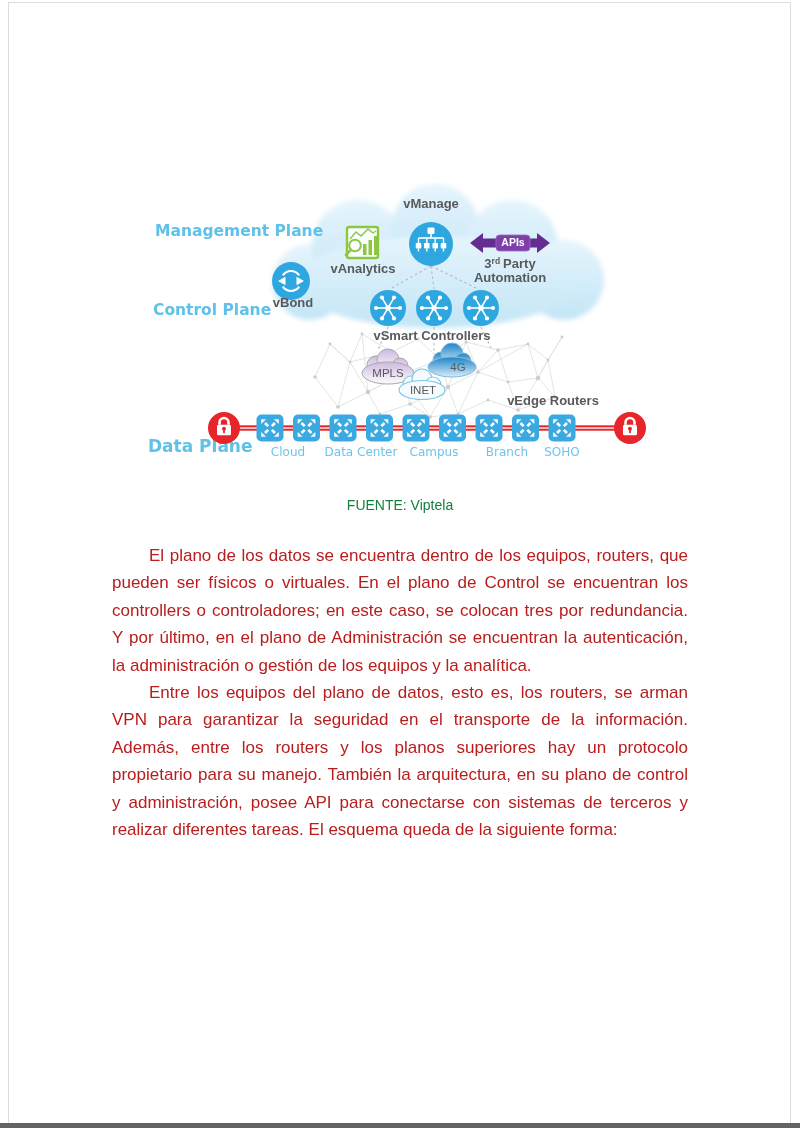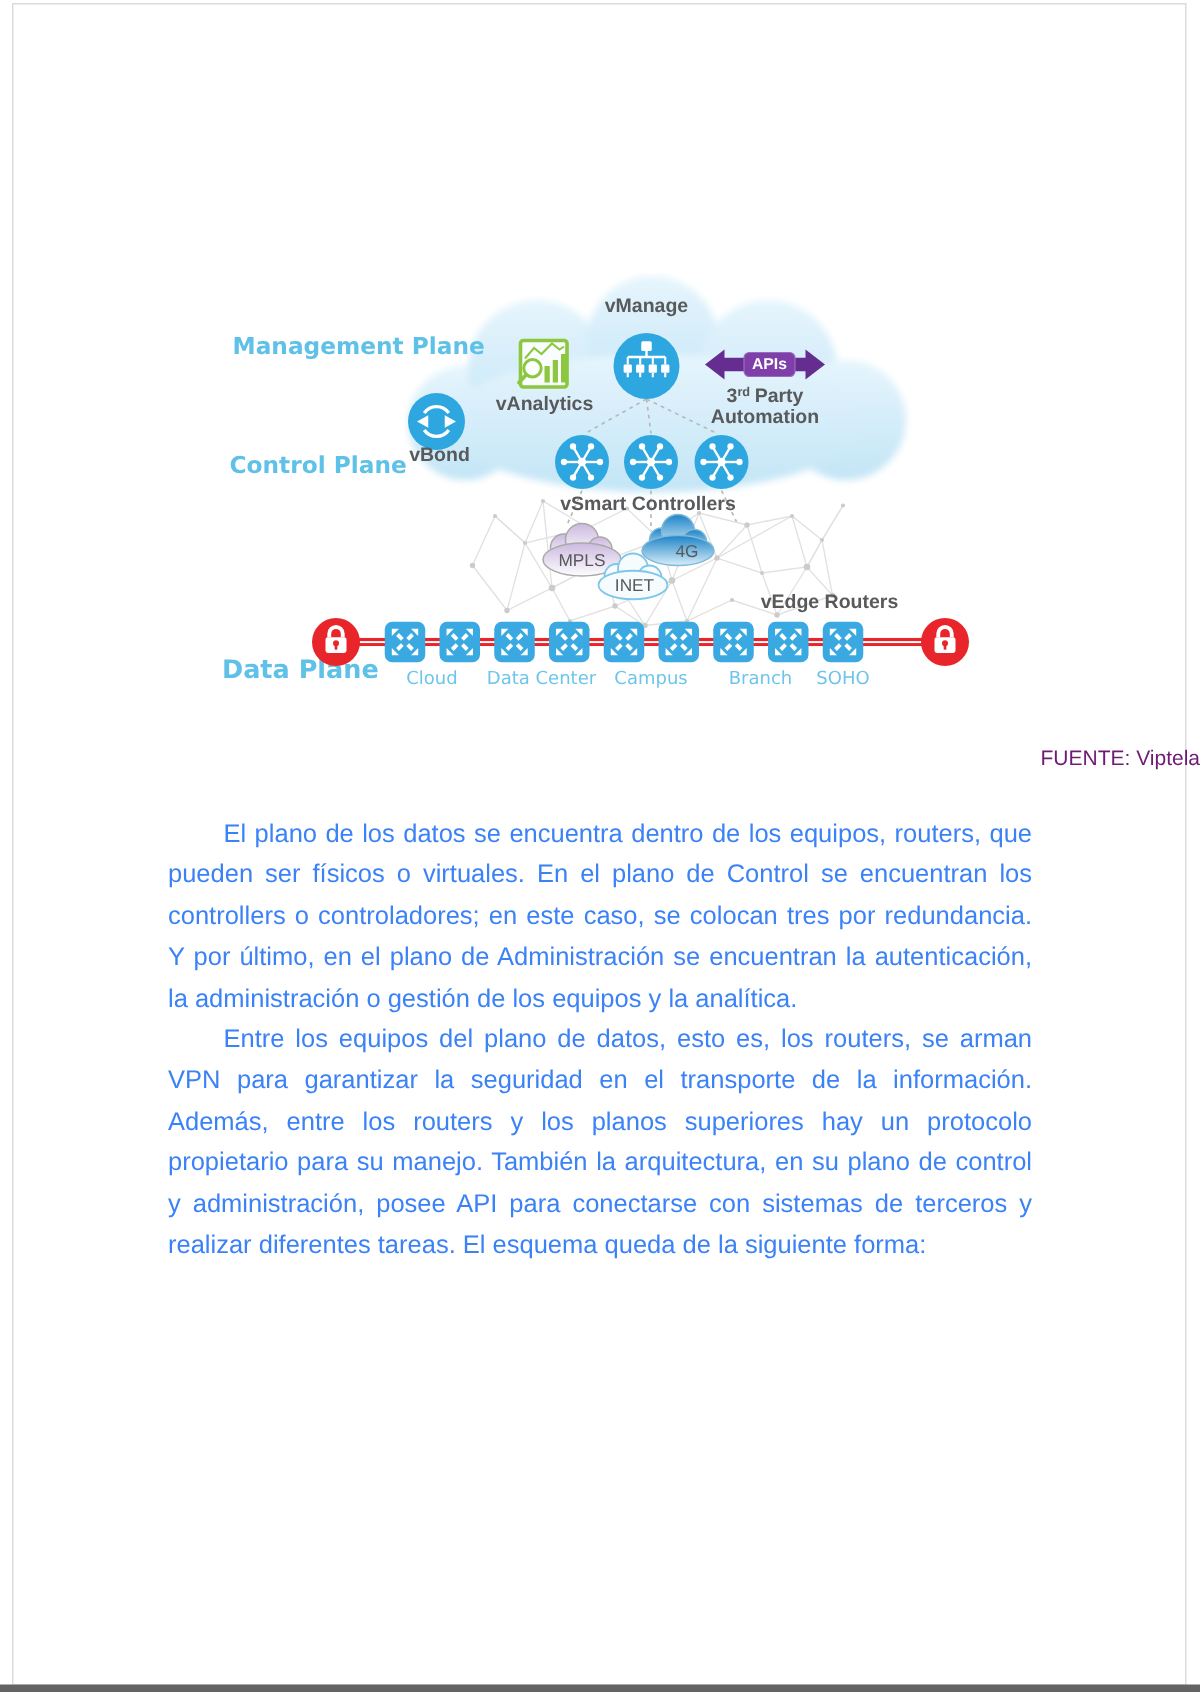--- a/index.html
+++ b/index.html
@@ -4,25 +4,25 @@
 <style>
   html,body { margin:0; padding:0; background:#ffffff; }
   .stage { position:relative; width:800px; height:1128px; background:#ffffff; overflow:hidden;
            font-family:"Liberation Sans",sans-serif; }
   .page-frame { position:absolute; left:8px; top:2px; width:781px; height:1120px;
                 border:1px solid #dcdcdc; pointer-events:none; }
   .bottom-bar { position:absolute; left:0; top:1123px; width:800px; height:5px; background:#636363; }
 
   .figure-svg { position:absolute; left:140px; top:182px; }
 
-  .caption { position:absolute; left:0; top:497px; width:800px; text-align:right;
-             font-size:14px; color:#701a75; }
+  .caption { position:absolute; left:0; top:497px; width:800px; text-align:center;
+             font-size:14px; color:#15803d; }
 
   .bodytext { position:absolute; left:112px; top:542px; width:576px;
-              font-size:17px; line-height:27.4px; color:#3b82f6; text-align:justify; }
+              font-size:17px; line-height:27.4px; color:#b91c1c; text-align:justify; }
   .bodytext p { margin:0; text-indent:37px; }
 
   
   .plabel  { font-family:"DejaVu Sans",sans-serif; font-weight:600; font-size:15.5px; fill:#5fc1e8; }
   .plabel-big { font-family:"DejaVu Sans",sans-serif; font-weight:600; font-size:17px; fill:#5fc1e8; }
   .nlabel  { font-family:"Liberation Sans",sans-serif; font-weight:bold; font-size:13px; fill:#58595b; }
   .slabel  { font-family:"DejaVu Sans",sans-serif; font-size:12px; fill:#6ec5ea; }
   .clabel  { font-family:"Liberation Sans",sans-serif; font-size:11.5px; fill:#58595b; }
   .apitxt  { font-family:"Liberation Sans",sans-serif; font-weight:bold; font-size:10.5px; fill:#ffffff; }
   .mesh    { stroke:#e1e1e1; stroke-width:0.9; fill:none; }

